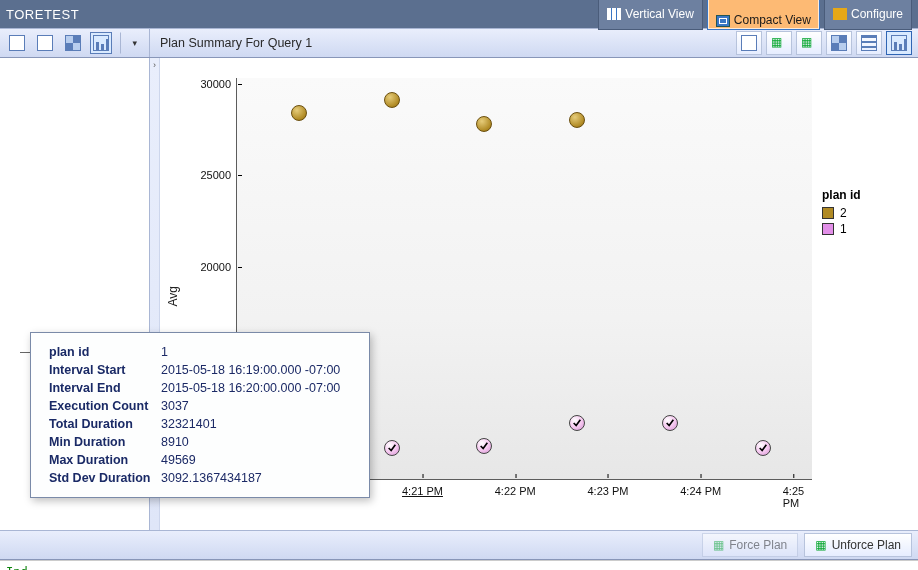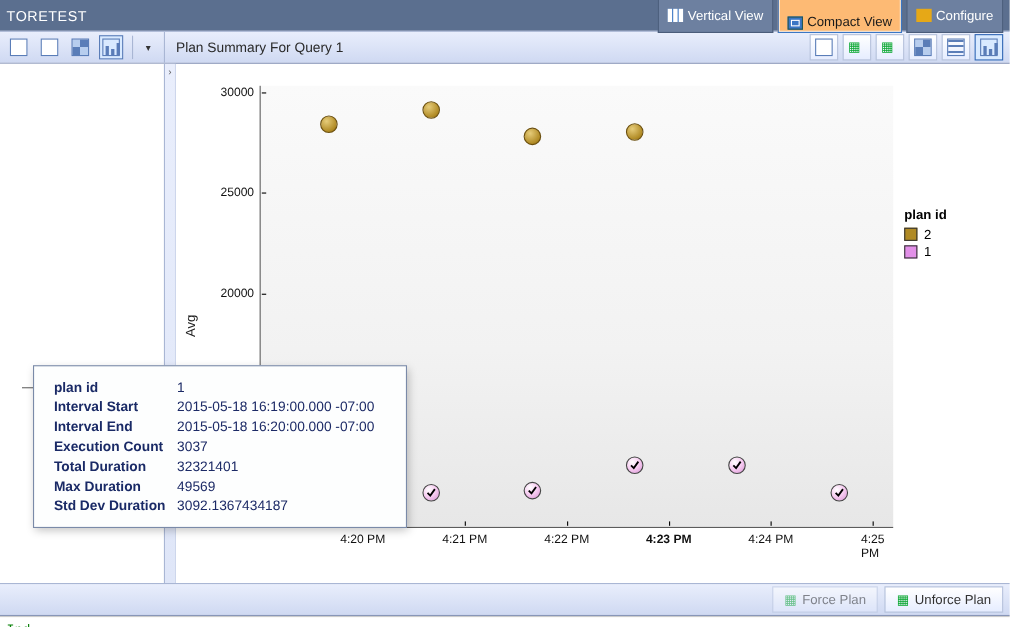--- a/index.html
+++ b/index.html
@@ -296,23 +296,23 @@
     <div class="chartbox">
       <div class="ylabel">Avg</div>
       <div class="plot">
         <div class="plotarea" id="plotarea">
             <div class="ytick" style="bottom: 4.54545%;">10000</div>
             <div class="ytick" style="bottom: 27.2727%;">15000</div>
             <div class="ytick" style="bottom: 50%;">20000</div>
             <div class="ytick" style="bottom: 72.7273%; margin-left: 28px;">25000</div>
             <div class="ytick" style="bottom: 95.4545%;">30000</div>
             <div class="xtick" style="left: 16.129%;">4:20 PM</div>
-            <div class="xtick" style="left: 32.2581%;">4:21 PM</div>
+            <div class="xtick" style="left: 32.2581%; text-decoration: underline;">4:21 PM</div>
             <div class="xtick" style="left: 48.3871%;">4:22 PM</div>
-            <div class="xtick" style="left: 64.5161%; font-weight: bold;">4:23 PM</div>
+            <div class="xtick" style="left: 64.5161%;">4:23 PM</div>
             <div class="xtick" style="left: 80.6452%; text-align: right;">4:24 PM</div>
             <div class="xtick" style="left: 96.7742%;">4:25 PM</div>
             <div class="pt gold" style="left: 10.7527%; bottom: 91.3636%;"></div>
             <div class="pt gold" style="left: 26.8817%; bottom: 94.5455%;"></div>
             <div class="pt gold" style="left: 43.0108%; bottom: 88.6364%;"></div>
             <div class="pt gold" style="left: 59.1398%; bottom: 89.5455%;"></div>
             <div class="pt pink" style="left: 10.7527%; bottom: 7.45455%;">
               <svg viewBox="0 0 12 12">
                 <path d="M2 6 L5 9 L10 2" stroke="#000" stroke-width="2" fill="none"></path>
               </svg>
@@ -393,20 +393,24 @@
         </tr>
         <tr>
           <td class="k">Execution Count</td>
           <td>3037</td>
         </tr>
         <tr>
           <td class="k">Total Duration</td>
           <td>32321401</td>
         </tr>
         <tr>
+          <td class="k">Min Duration</td>
+          <td>8910</td>
+        </tr>
+        <tr>
           <td class="k">Max Duration</td>
           <td>49569</td>
         </tr>
         <tr>
           <td class="k">Std Dev Duration</td>
           <td>3092.1367434187</td>
         </tr>
       </tbody>
     </table>
 </div>

